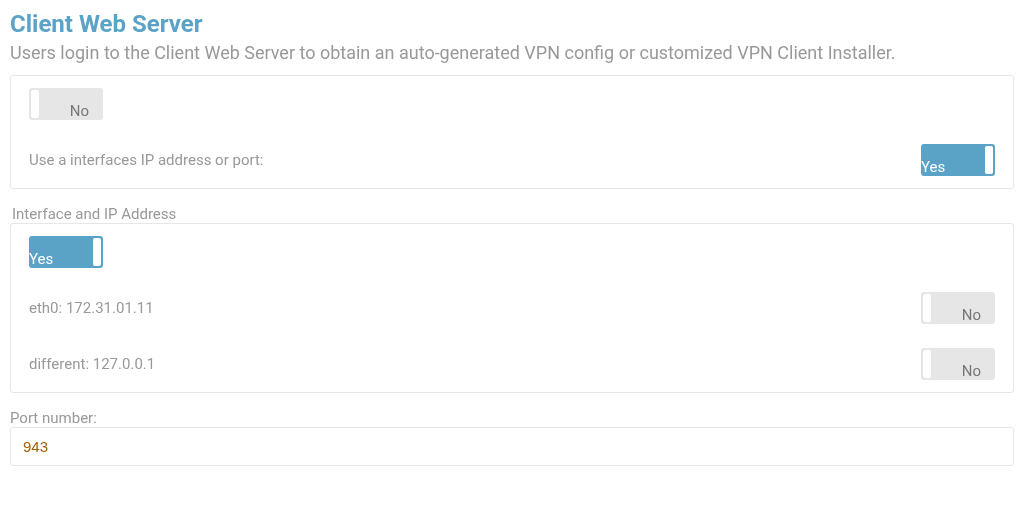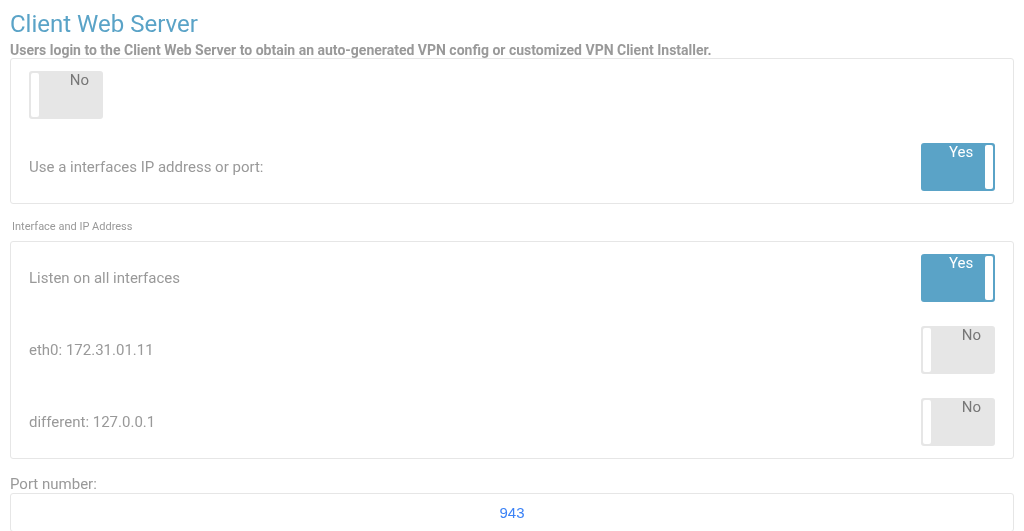--- a/index.html
+++ b/index.html
@@ -6,55 +6,54 @@
     body {
       font-family: -apple-system, BlinkMacSystemFont, "Segoe UI", Roboto, "Helvetica Neue", Arial, sans-serif;
       background: #fff;
       padding: 10px;
       color: #999;
       width: 1024px;
     }
     .page-title {
       color: #5aa3c7;
       font-size: 24px;
-      font-weight: 400;
+      font-weight: 700;
       margin-bottom: 4px;
     }
     .page-desc {
       color: #999;
-      font-size: 14px;
-      font-weight: bold;
+      font-size: 18px;
+      margin-bottom: 12px;
     }
     .panel {
       border: 1px solid #e6e6e6;
       border-radius: 3px;
       margin-bottom: 16px;
     }
     .row {
       display: flex;
       align-items: center;
       justify-content: space-between;
       padding: 12px 18px;
     }
     .row-label {
       color: #999;
       font-size: 15px;
     }
     .section-heading {
       color: #999;
-      font-size: 11px;
-      margin-bottom: 8px;
+      font-size: 15px;
       padding-left: 2px;
     }
     .toggle {
       width: 74px;
-      height: 48px;
+      height: 32px;
       border-radius: 3px;
       display: flex;
-      align-items: flex-start;
+      align-items: flex-end;
       cursor: pointer;
       font-size: 15px;
       position: relative;
       user-select: none;
     }
     .toggle-off {
       background: #e6e6e6;
       color: #777;
       justify-content: flex-end;
       padding-right: 14px;
@@ -65,40 +64,39 @@
       top: 2px;
       bottom: 2px;
       width: 8px;
       background: #fff;
       border-radius: 2px;
     }
     .toggle-on {
       background: #5aa3c7;
       color: #fff;
       justify-content: flex-start;
-      padding-left: 28px;
+      padding-left: 0;
     }
     .toggle-on .handle {
       position: absolute;
       right: 2px;
       top: 2px;
       bottom: 2px;
       width: 8px;
       background: #fff;
       border-radius: 2px;
     }
     .port-input {
       width: 100%;
       border: 1px solid #e6e6e6;
       border-radius: 3px;
       padding: 10px 12px;
       font-size: 15px;
-      color: #3b82f6;
+      color: #a16207;
       outline: none;
-      text-align: center;
     }
     .port-section {
       margin-top: 4px;
     }
     .port-label {
       color: #999;
       font-size: 15px;
       margin-bottom: 0;
       display: block;
     }
@@ -122,21 +120,20 @@
       <span>Yes</span>
       <span class="handle"></span>
     </div>
   </div>
 </div>
 
 <div class="section-heading">Interface and IP Address</div>
 
 <div class="panel">
   <div class="row">
-    <span class="row-label">Listen on all interfaces</span>
     <div class="toggle toggle-on">
       <span>Yes</span>
       <span class="handle"></span>
     </div>
   </div>
   <div class="row">
     <span class="row-label">eth0: 172.31.01.11</span>
     <div class="toggle toggle-off">
       <span class="handle"></span>
       <span>No</span>

